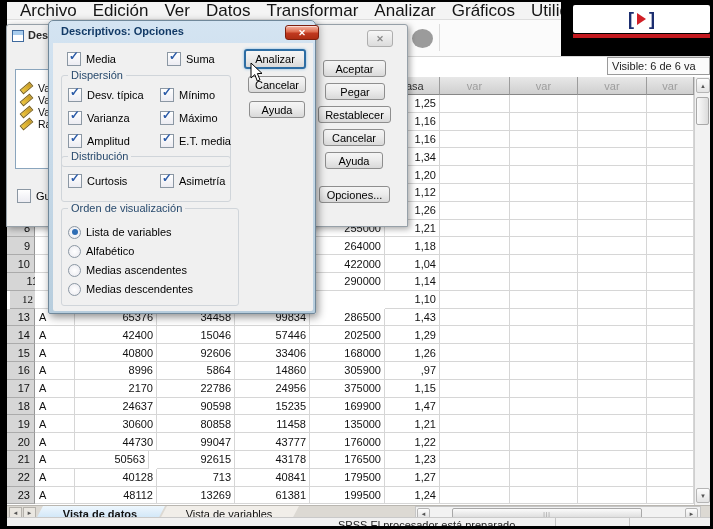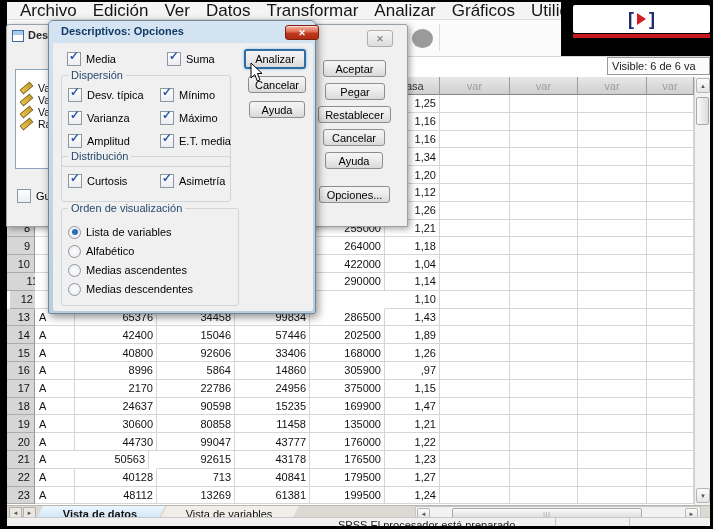--- a/index.html
+++ b/index.html
@@ -289,21 +289,21 @@
           <div class="gcell cnum" style="left: 150px; top: 0px; width: 78px;"></div>
           <div class="gcell cnum" style="left: 228px; top: 0px; width: 75px;"></div>
           <div class="gcell cnum" style="left: 303px; top: 0px; width: 75px;">290000</div>
           <div class="gcell cnum" style="left: 378px; top: 0px; width: 55px;">1,14</div>
           <div class="gcell cvar" style="left: 433px; top: 0px; width: 70px;"></div>
           <div class="gcell cvar" style="left: 503px; top: 0px; width: 68px;"></div>
           <div class="gcell cvar" style="left: 571px; top: 0px; width: 69px;"></div>
           <div class="gcell cvar" style="left: 640px; top: 0px; width: 47px;"></div>
         </div>
         <div class="grow" style="top: 195.8px;">
-          <div class="gcell rnum" style="left: 3px; top: 0px; width: 28px;">12</div>
+          <div class="gcell rnum" style="left: 3px; top: 0px; width: 28px; font-family: Liberation Serif, serif;">12</div>
           <div class="gcell ctext" style="left: 28px; top: 0px; width: 40px;"></div>
           <div class="gcell cnum" style="left: 68px; top: 0px; width: 82px;"></div>
           <div class="gcell cnum" style="left: 150px; top: 0px; width: 78px;"></div>
           <div class="gcell cnum" style="left: 228px; top: 0px; width: 75px;"></div>
           <div class="gcell cnum" style="left: 286px; top: 0px; width: 75px; margin-top: 24px;">237000</div>
           <div class="gcell cnum" style="left: 378px; top: 0px; width: 55px;">1,10</div>
           <div class="gcell cvar" style="left: 433px; top: 0px; width: 70px;"></div>
           <div class="gcell cvar" style="left: 503px; top: 0px; width: 68px;"></div>
           <div class="gcell cvar" style="left: 571px; top: 0px; width: 69px;"></div>
           <div class="gcell cvar" style="left: 640px; top: 0px; width: 47px;"></div>
@@ -321,21 +321,21 @@
           <div class="gcell cvar" style="left: 571px; top: 0px; width: 69px;"></div>
           <div class="gcell cvar" style="left: 640px; top: 0px; width: 47px;"></div>
         </div>
         <div class="grow" style="top: 231.4px;">
           <div class="gcell rnum" style="left: 0px; top: 0px; width: 28px;">14</div>
           <div class="gcell ctext" style="left: 28px; top: 0px; width: 40px;">A</div>
           <div class="gcell cnum" style="left: 68px; top: 0px; width: 82px;">42400</div>
           <div class="gcell cnum" style="left: 150px; top: 0px; width: 78px;">15046</div>
           <div class="gcell cnum" style="left: 228px; top: 0px; width: 75px;">57446</div>
           <div class="gcell cnum" style="left: 303px; top: 0px; width: 75px;">202500</div>
-          <div class="gcell cnum" style="left: 378px; top: 0px; width: 55px;">1,89</div>
+          <div class="gcell cnum" style="left: 378px; top: 0px; width: 55px;">1,29</div>
           <div class="gcell cvar" style="left: 433px; top: 0px; width: 70px;"></div>
           <div class="gcell cvar" style="left: 503px; top: 0px; width: 68px;"></div>
           <div class="gcell cvar" style="left: 571px; top: 0px; width: 69px;"></div>
           <div class="gcell cvar" style="left: 640px; top: 0px; width: 47px;"></div>
         </div>
         <div class="grow" style="top: 249.2px;">
           <div class="gcell rnum" style="left: 0px; top: 0px; width: 28px;">15</div>
           <div class="gcell ctext" style="left: 28px; top: 0px; width: 40px;">A</div>
           <div class="gcell cnum" style="left: 68px; top: 0px; width: 82px;">40800</div>
           <div class="gcell cnum" style="left: 150px; top: 0px; width: 78px;">92606</div>

